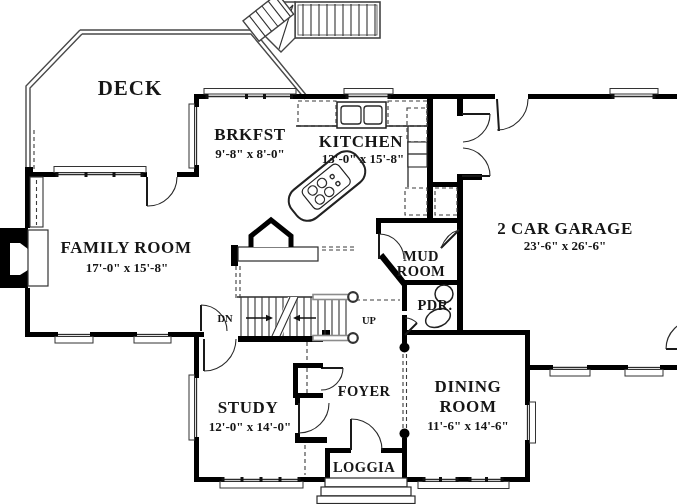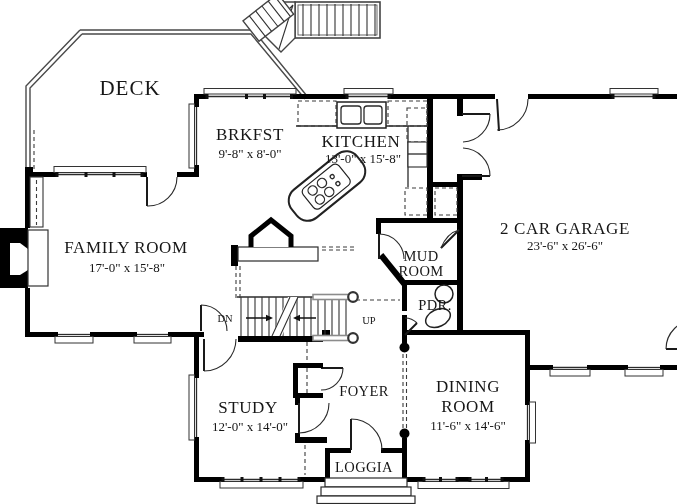--- a/index.html
+++ b/index.html
@@ -1,16 +1,16 @@
 <!DOCTYPE html>
 <html><head>
 <meta charset="utf-8">
 <style>
   html,body{margin:0;padding:0;background:#ffffff;}
-  .stage{width:677px;height:504px;background:#fff;position:relative;overflow:hidden;}
+  .stage{width:677px;height:504px;background:#fff;position:relative;overflow:hidden;font-weight:bold;}
   svg{display:block;}
   text{font-family:"Liberation Serif","DejaVu Serif",serif;fill:#161616;}
   .room-label{font-size:17px;letter-spacing:.6px;}
   .dim-label{font-size:13px;}
   .small-label{font-size:14.5px;letter-spacing:.4px;}
   .deck-label{font-size:21px;letter-spacing:1px;}
   .tiny-label{font-size:10.5px;}
   .wall{fill:#000;}
   .thin{stroke:#2b2b2b;stroke-width:1.3;fill:none;}
   .thin2{stroke:#2b2b2b;stroke-width:1.1;fill:#fff;}

